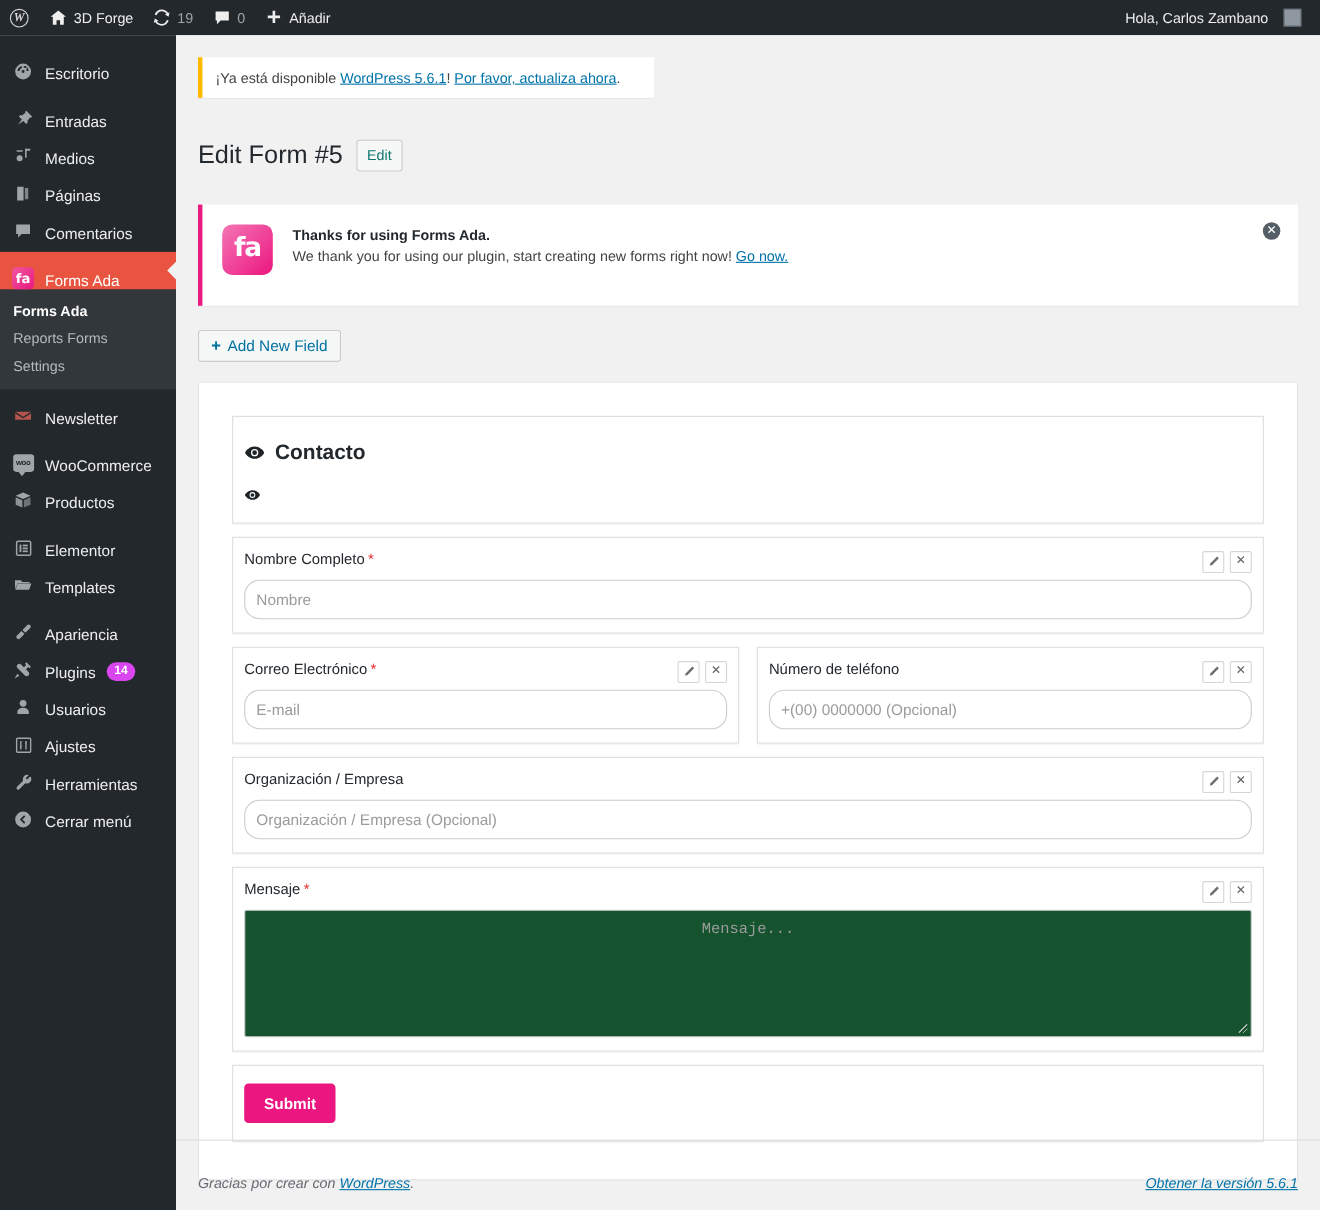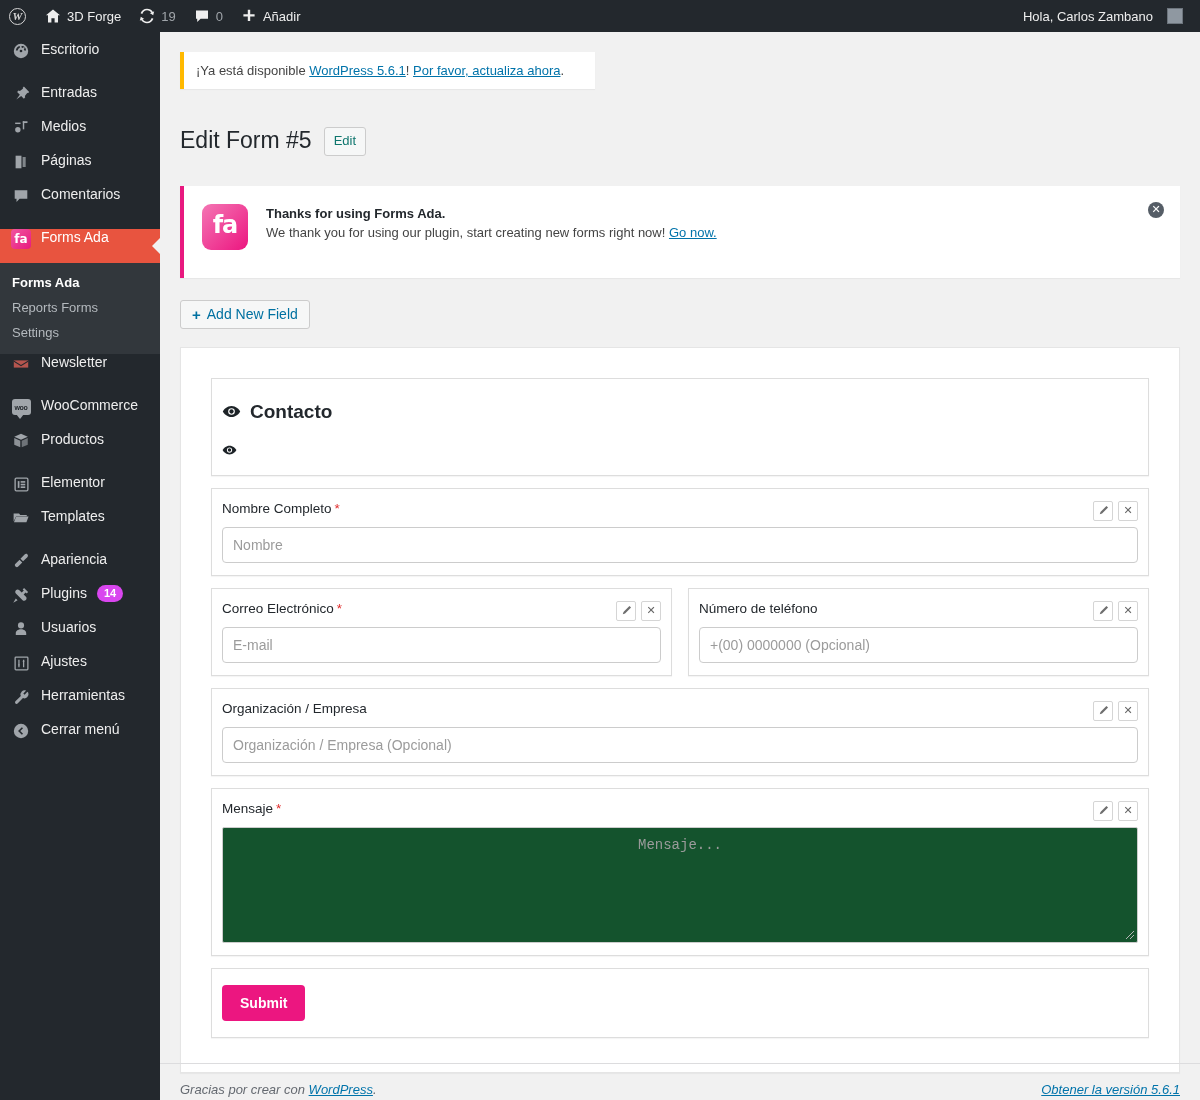--- a/index.html
+++ b/index.html
@@ -39,21 +39,21 @@
   .ab-ico{ display:inline-block; width:16px; height:16px; }
   .ab-ico svg{ display:block; }
   .ab-count{ color:#a0a5aa; }
 
   
   #sidebar{
     position:absolute; top:32px; left:0; width:160px; height:1068px;
     background:#23282d; color:#fff;
   }
   .menu-item{
-    display:flex; align-items:flex-start; gap:10px;
+    display:flex; align-items:flex-end; gap:10px;
     height:34px; padding:0 0 0 11px;
     color:#eee; font-size:14px; position:relative;
   }
   .menu-item .mi-ico{
     width:20px; height:20px; display:flex; align-items:center; justify-content:center;
     color:#a0a5aa; flex:none;
   }
   .menu-item.active{ background:#e8543f; color:#fff; font-weight:400; }
   .menu-item.active:after{
     content:""; position:absolute; right:0; top:50%; transform:translateY(-50%);
@@ -164,21 +164,21 @@
   }
   .flabel{ font-size:13.5px; color:#23282d; }
   .req{ color:#e02b2b; margin-left:3px; }
   .ficons{ display:flex; gap:5px; }
   .ibtn{
     width:20px; height:20px; border:1px solid #d5d5d5; background:#fff;
     border-radius:2px; display:flex; align-items:center; justify-content:center;
     color:#666; font-size:11px; line-height:1;
   }
   .finput{
-    width:100%; border:1px solid #ccc; border-radius:4px; background:#fff;
+    width:100%; border:1px solid #ccc; border-radius:14px; background:#fff;
     padding:9px 10px; font-size:14px; color:#9b9b9b;
     font-family:"Liberation Sans", sans-serif;
   }
   .ftextarea{
     width:100%; height:116px; border:1px solid #ccc; border-radius:2px;
     background:#14532d; padding:9px 10px; font-size:14px; color:#9b9b9b;
     position:relative; font-family:Liberation Mono, monospace;text-align:center;
   }
   .resize-grip{
     position:absolute; right:3px; bottom:3px; width:8px; height:8px;
@@ -207,21 +207,21 @@
   .submit-btn{
     background:#ec1680; color:#fff; border:none; border-radius:4px;
     padding:10px 18px; font-size:14px; font-weight:700;
     font-family:"Liberation Sans", sans-serif;
   }
 
   #footer{
     position:absolute; left:0; bottom:0; width:1040px;
     border-top:1px solid #dcdcde; padding:14px 20px 0 20px;
     display:flex; justify-content:space-between; align-items:center;
-    font-style:italic; font-size:13px; color:#646970; height:37px;
+    font-style:italic; font-size:13px; color:#646970; height:64px;
   }
   #footer a{ color:#0073aa; text-decoration:underline; }
 
   svg{ display:block; }
 </style>
 </head>
 <body>
 
 <div id="adminbar">
   <div class="ab-item logo">

